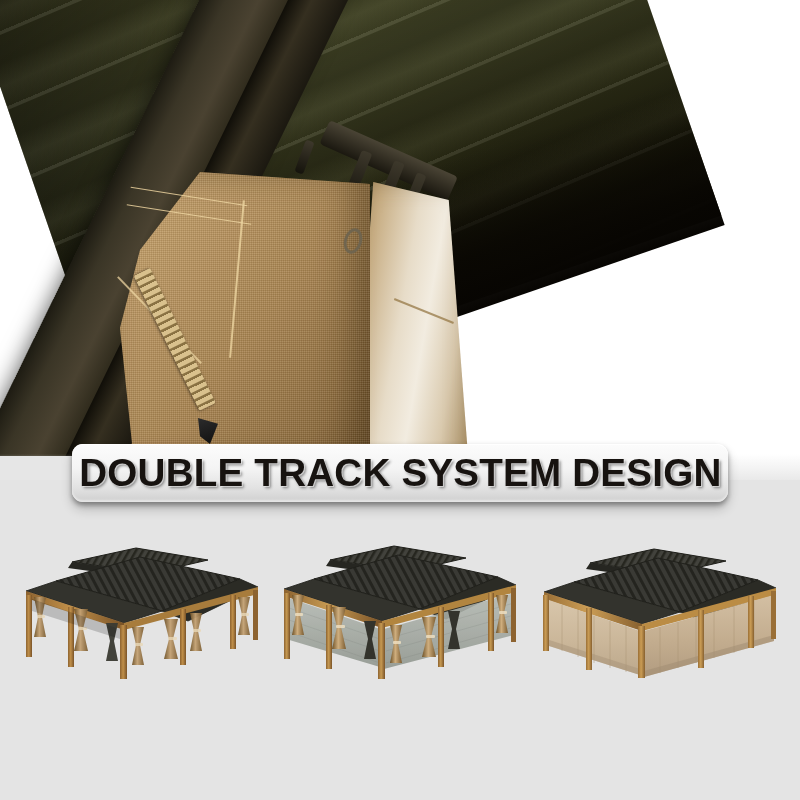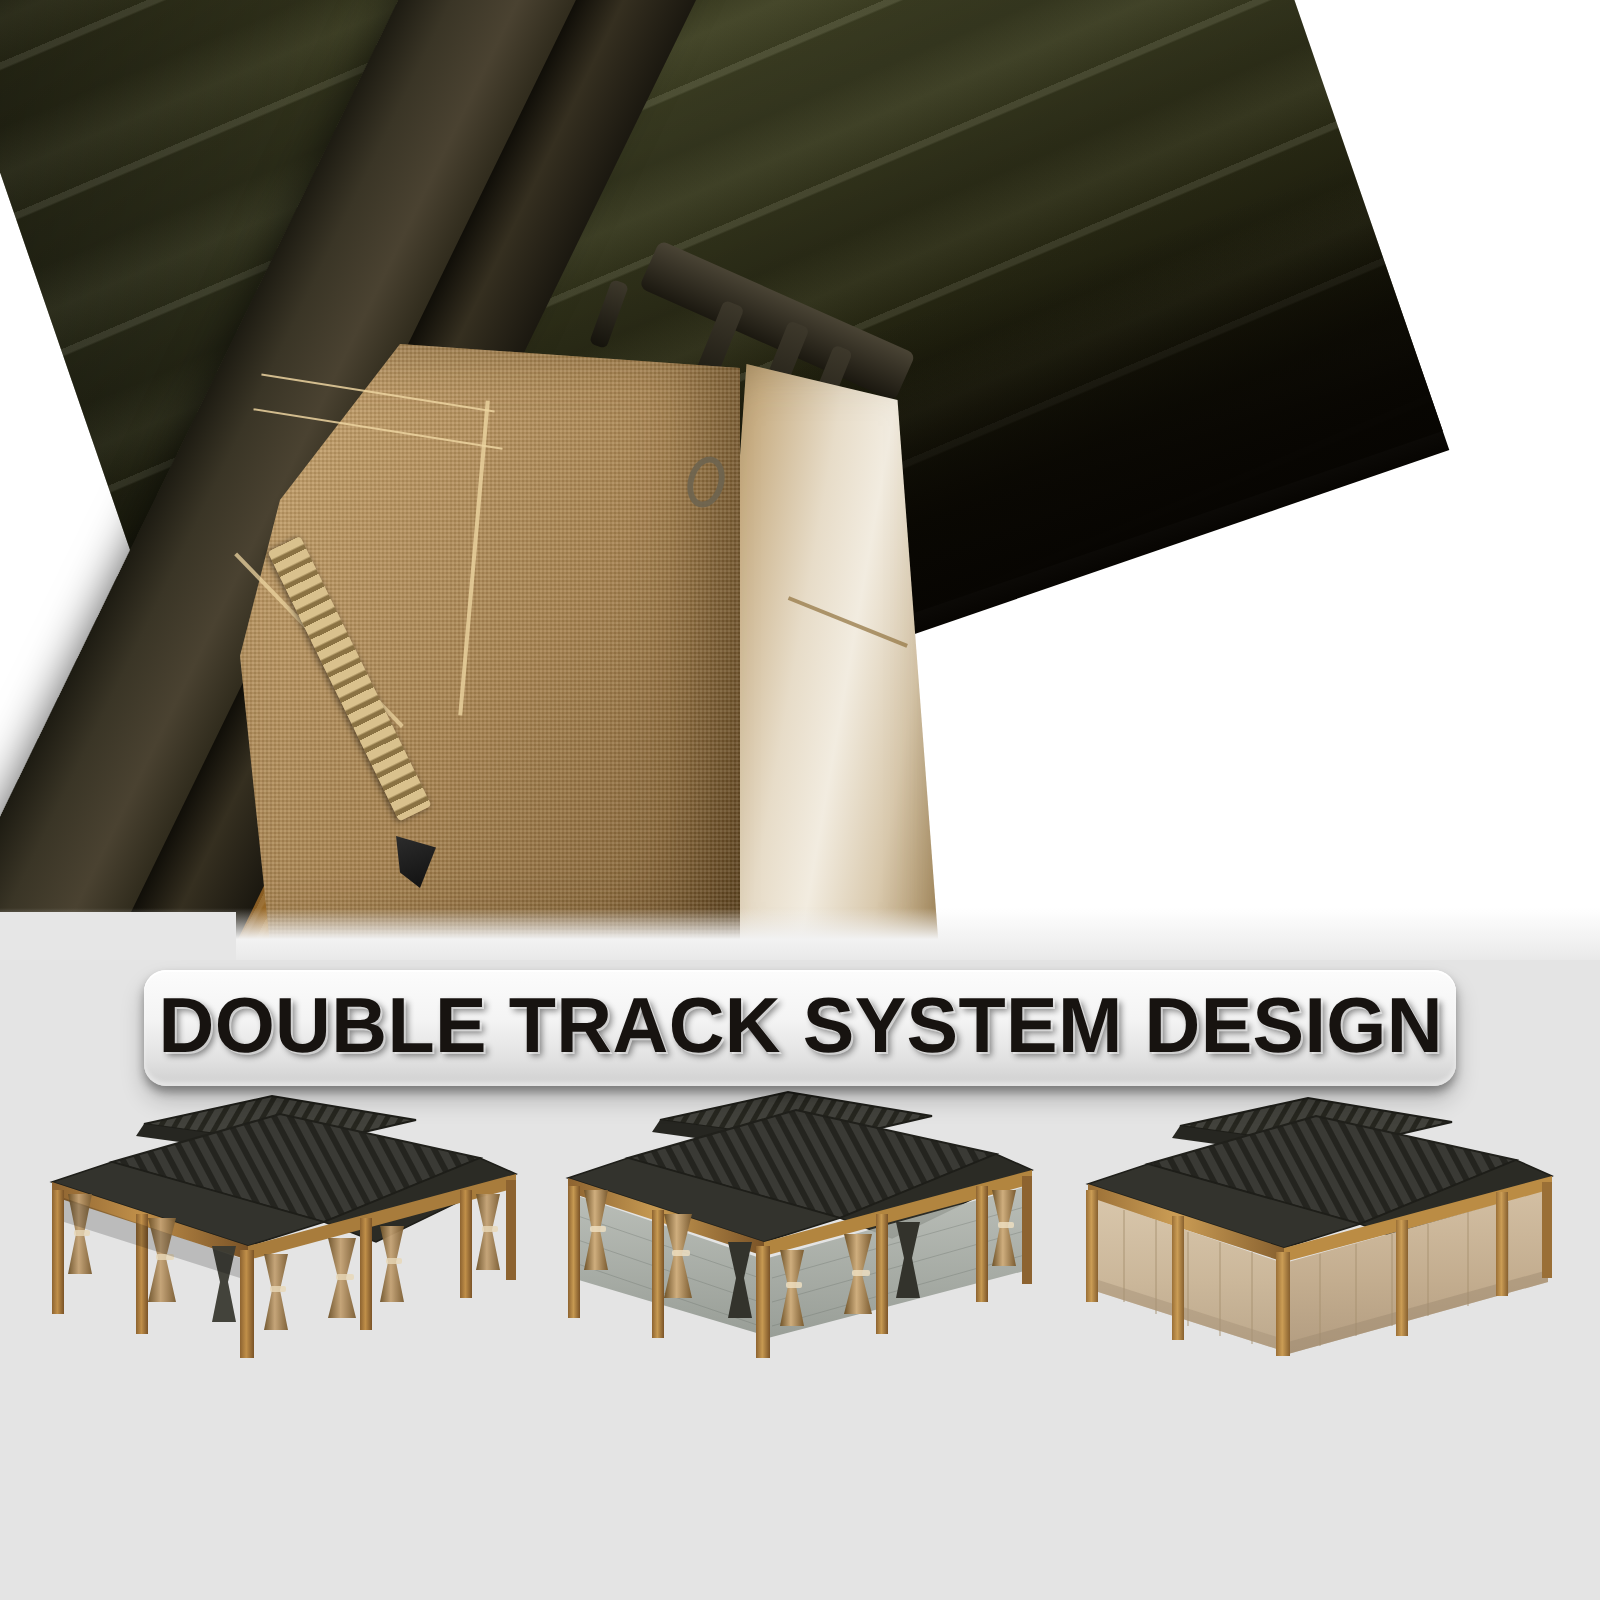--- a/index.html
+++ b/index.html
@@ -188,21 +188,20 @@
     position:absolute; left:72px; top:444px; width:656px; height:58px;
     border-radius:11px;
     background:linear-gradient(180deg,#fcfcfc 0%,#f4f4f4 42%,#e2e2e2 76%,#cfcfcf 100%);
     box-shadow:
       0 3px 5px rgba(0,0,0,.35),
       0 7px 12px rgba(0,0,0,.20),
       inset 0 1px 0 rgba(255,255,255,.95),
       inset 0 -2px 2px rgba(255,255,255,.45);
     display:flex; align-items:center; justify-content:center;
     z-index:5;
-    margin-top:41px;
   }
   .banner-title {
     font-family:"Liberation Sans", sans-serif;
     font-weight:bold;
     font-size:39px;
     letter-spacing:.2px;
     color:#171310;
     white-space:nowrap;
     text-shadow:1px 1px 0 rgba(255,255,255,.55), 2px 2px 3px rgba(0,0,0,.45);
     transform:scaleX(.99);

